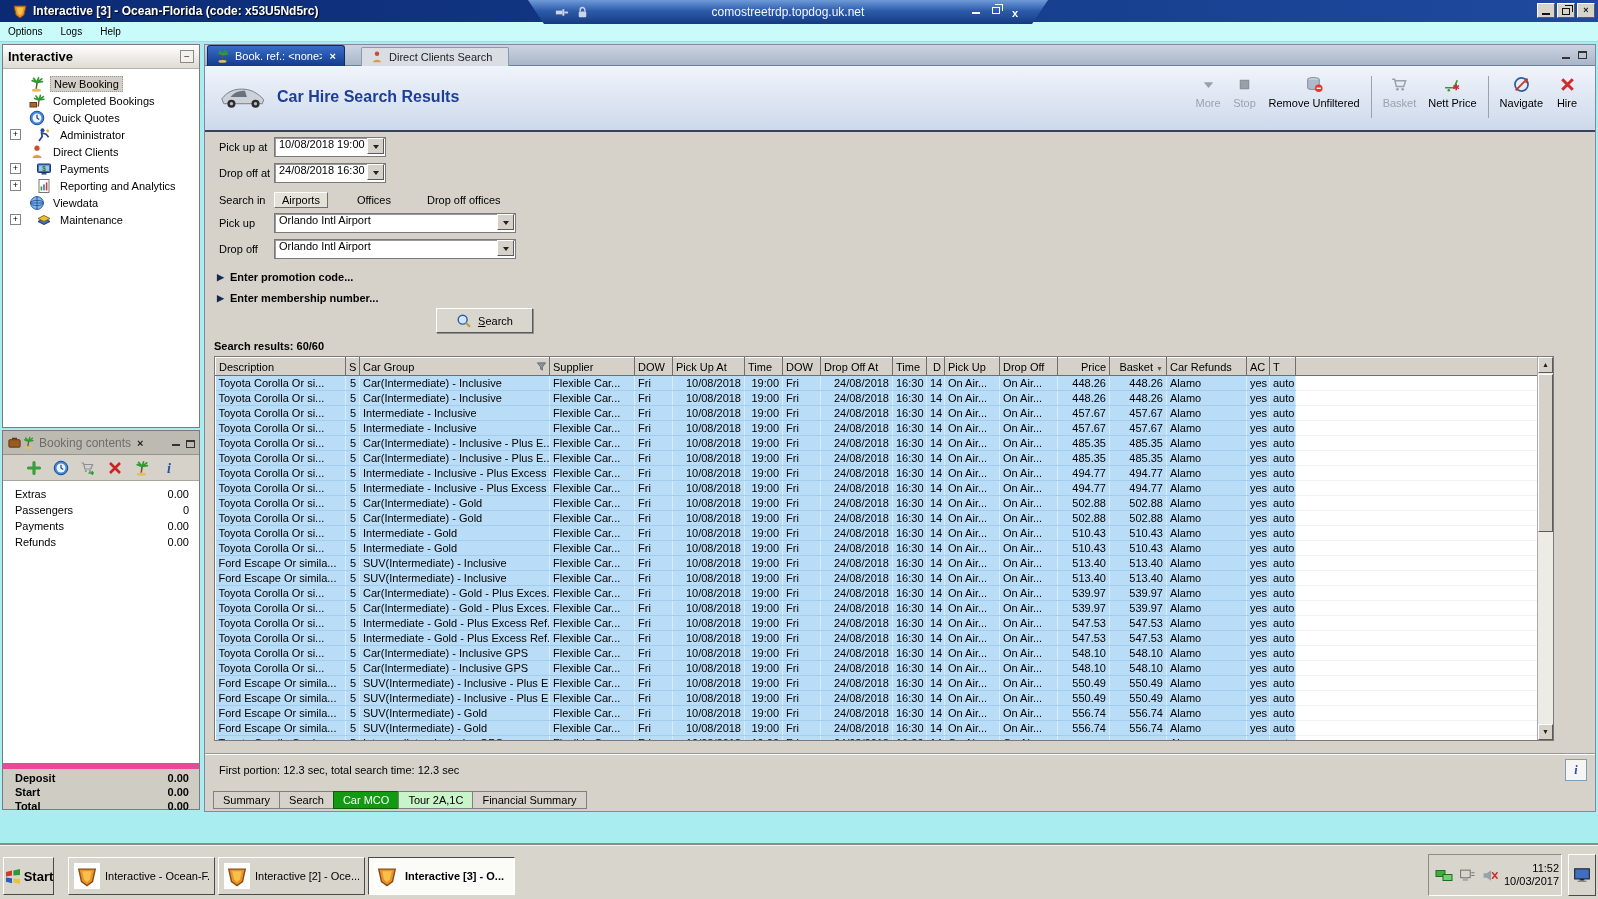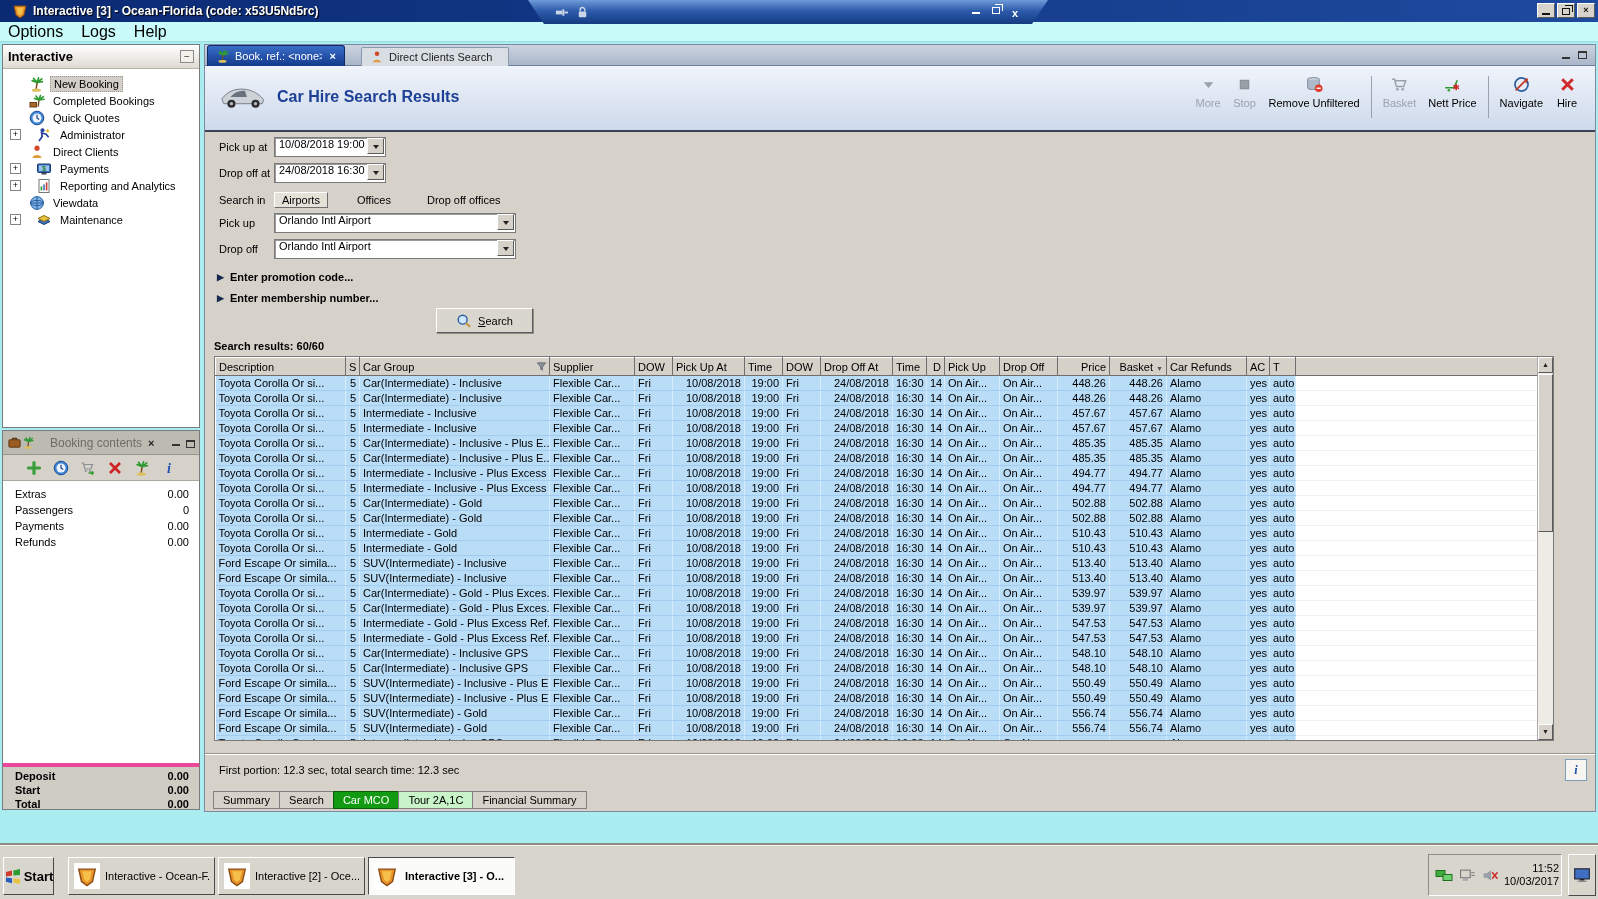--- a/index.html
+++ b/index.html
@@ -21,50 +21,50 @@
   .rdp-btns{position:absolute;right:30px;top:2px;display:flex;gap:12px;z-index:2;color:#fff}
   .rdp-btns span{cursor:default}
   .glyph-min{display:inline-block;width:8px;height:2px;background:currentColor;margin-top:10px}
   .glyph-restore{display:inline-block;width:8px;height:7px;border:1px solid currentColor;position:relative;margin-top:5px}
   .glyph-restore::before{content:"";position:absolute;left:2px;top:-4px;width:7px;height:6px;border:1px solid currentColor;border-bottom:none;border-left:none}
   .glyph-max{display:inline-block;width:9px;height:8px;border:1px solid currentColor;border-top-width:2px;margin-top:4px}
   .glyph-x{font-weight:bold;font-size:11px;line-height:22px}
 
   
   .menubar{position:absolute;left:0;top:22px;width:1598px;height:20px;background:#c9fbfa;display:flex;align-items:center;gap:18px;padding-left:8px;border-bottom:1px solid #9adede}
-  .menubar span{font-size:16px}
+  .menubar span{font-size:10px}
 
   
   .panel{position:absolute;background:#fff;border:1px solid #7b7b7b}
 
   
   .sideTree{left:2px;top:44px;width:198px;height:384px}
   .treehead{height:24px;background:linear-gradient(180deg,#ffffff,#dedbd2);border-bottom:1px solid #b5b2a8;display:flex;align-items:center;padding:0 5px}
   .treehead .t{font-weight:bold;font-size:13px}
   .collapsebox{margin-left:auto;width:14px;height:13px;border:1px solid #8a8a8a;background:#f3f1ea;font-size:10px;line-height:11px;text-align:center;color:#333}
   .titem{height:17px;display:flex;align-items:center;cursor:default}
   .expbox{width:11px;height:11px;border:1px solid #848484;background:#fff;font-size:9px;line-height:9px;text-align:center;margin-left:7px;flex:none}
   .expsp{width:18px;flex:none}
   .titem .icn{width:16px;height:16px;margin-left:8px}
   .tlabel{margin-left:5px;padding:1px 3px;white-space:nowrap}
   .titem.sel .tlabel{background:#d2cfc8;border:1px dotted #9a978f}
 
   
   .bcpanel{left:2px;top:430px;width:198px;height:380px;background:#fff}
   .bchead{height:24px;background:#bdbab2;display:flex;align-items:center;padding:0 4px;border-bottom:1px solid #98958d}
   .bchead .icn{width:15px;height:15px}
-  .bchead .t{color:#6d6d68;font-size:12px;margin-left:15px;white-space:nowrap}
+  .bchead .t{color:#6d6d68;font-size:12px;margin-left:4px;white-space:nowrap}
   .bchead .x{font-weight:bold;margin-left:6px;color:#222}
   .bcwin{margin-left:auto;display:flex;gap:6px;color:#333}
   .bctools{height:26px;background:#d6d2c9;border-bottom:1px solid #aaa79e;display:flex;align-items:center;justify-content:center;gap:11px}
   .bctools .icn{width:16px;height:16px;cursor:pointer}
   .bclist{position:absolute;left:0;right:0;top:51px;bottom:47px;background:#fff;padding-top:4px}
   .bcrow{height:16px;position:relative;padding:0 12px;line-height:16px}
   .bcrow .v{position:absolute;right:10px}
-  .bctotals{position:absolute;left:0;right:0;bottom:0;height:46px;background:#cfccc4;border-top:4px solid #ec4899;padding:2px 0}
+  .bctotals{position:absolute;left:0;right:0;bottom:0;height:46px;background:#cfccc4;border-top:6px solid #ec4899;padding:2px 0}
   .bcrow.b{font-weight:bold;height:14px;line-height:14px}
 
   
   .main{position:absolute;left:204px;top:44px;width:1392px;height:768px;background:#d6d2c9;border:1px solid #7f8aa0}
   .tabstrip{position:absolute;left:0;top:0;right:0;height:21px;background:linear-gradient(180deg,#ccd4e1,#a9b6c9);border-bottom:1px solid #6e7f9c}
   .tab{position:absolute;top:0;height:21px;display:flex;align-items:center;padding:0 8px;font-size:11px;cursor:pointer}
   .tab .icn{width:14px;height:14px;margin-right:5px}
   .tab.active{background:linear-gradient(180deg,#3a6ec8,#123a8c);color:#fff;border:1px solid #0c2a66;border-bottom:none;border-radius:3px 3px 0 0}
   .tab.active .x{margin-left:8px;font-weight:bold;color:#fff}
   .tab.inactive{top:2px;height:19px;background:#d9dde4;border:1px solid #8b99ae;border-bottom:none;border-radius:2px 2px 0 0;color:#1c1c1c}
@@ -173,20 +173,21 @@
             <rect x="11" y="7" width="4" height="2" fill="#cdd6e8"></rect>
           </svg>
         </span>
       <span class="icn" style="width:15px;height:15px" id="lockic">
           <svg viewBox="0 0 16 16">
             <rect x="4" y="7" width="8" height="6" rx="1" fill="#cdd6e8"></rect>
             <path d="M5.5 7V5.2a2.5 2.5 0 015 0V7" fill="none" stroke="#cdd6e8" stroke-width="1.5"></path>
           </svg>
         </span>
     </div>
+    <span class="host">comostreetrdp.topdog.uk.net</span>
     <div class="rdp-btns">
       <span><span class="glyph-min"></span></span>
       <span><span class="glyph-restore"></span></span>
       <span class="glyph-x">x</span>
     </div>
   </div>
 
   <div class="menubar" id="menubar">
       <span>Options</span>
       <span>Logs</span>

